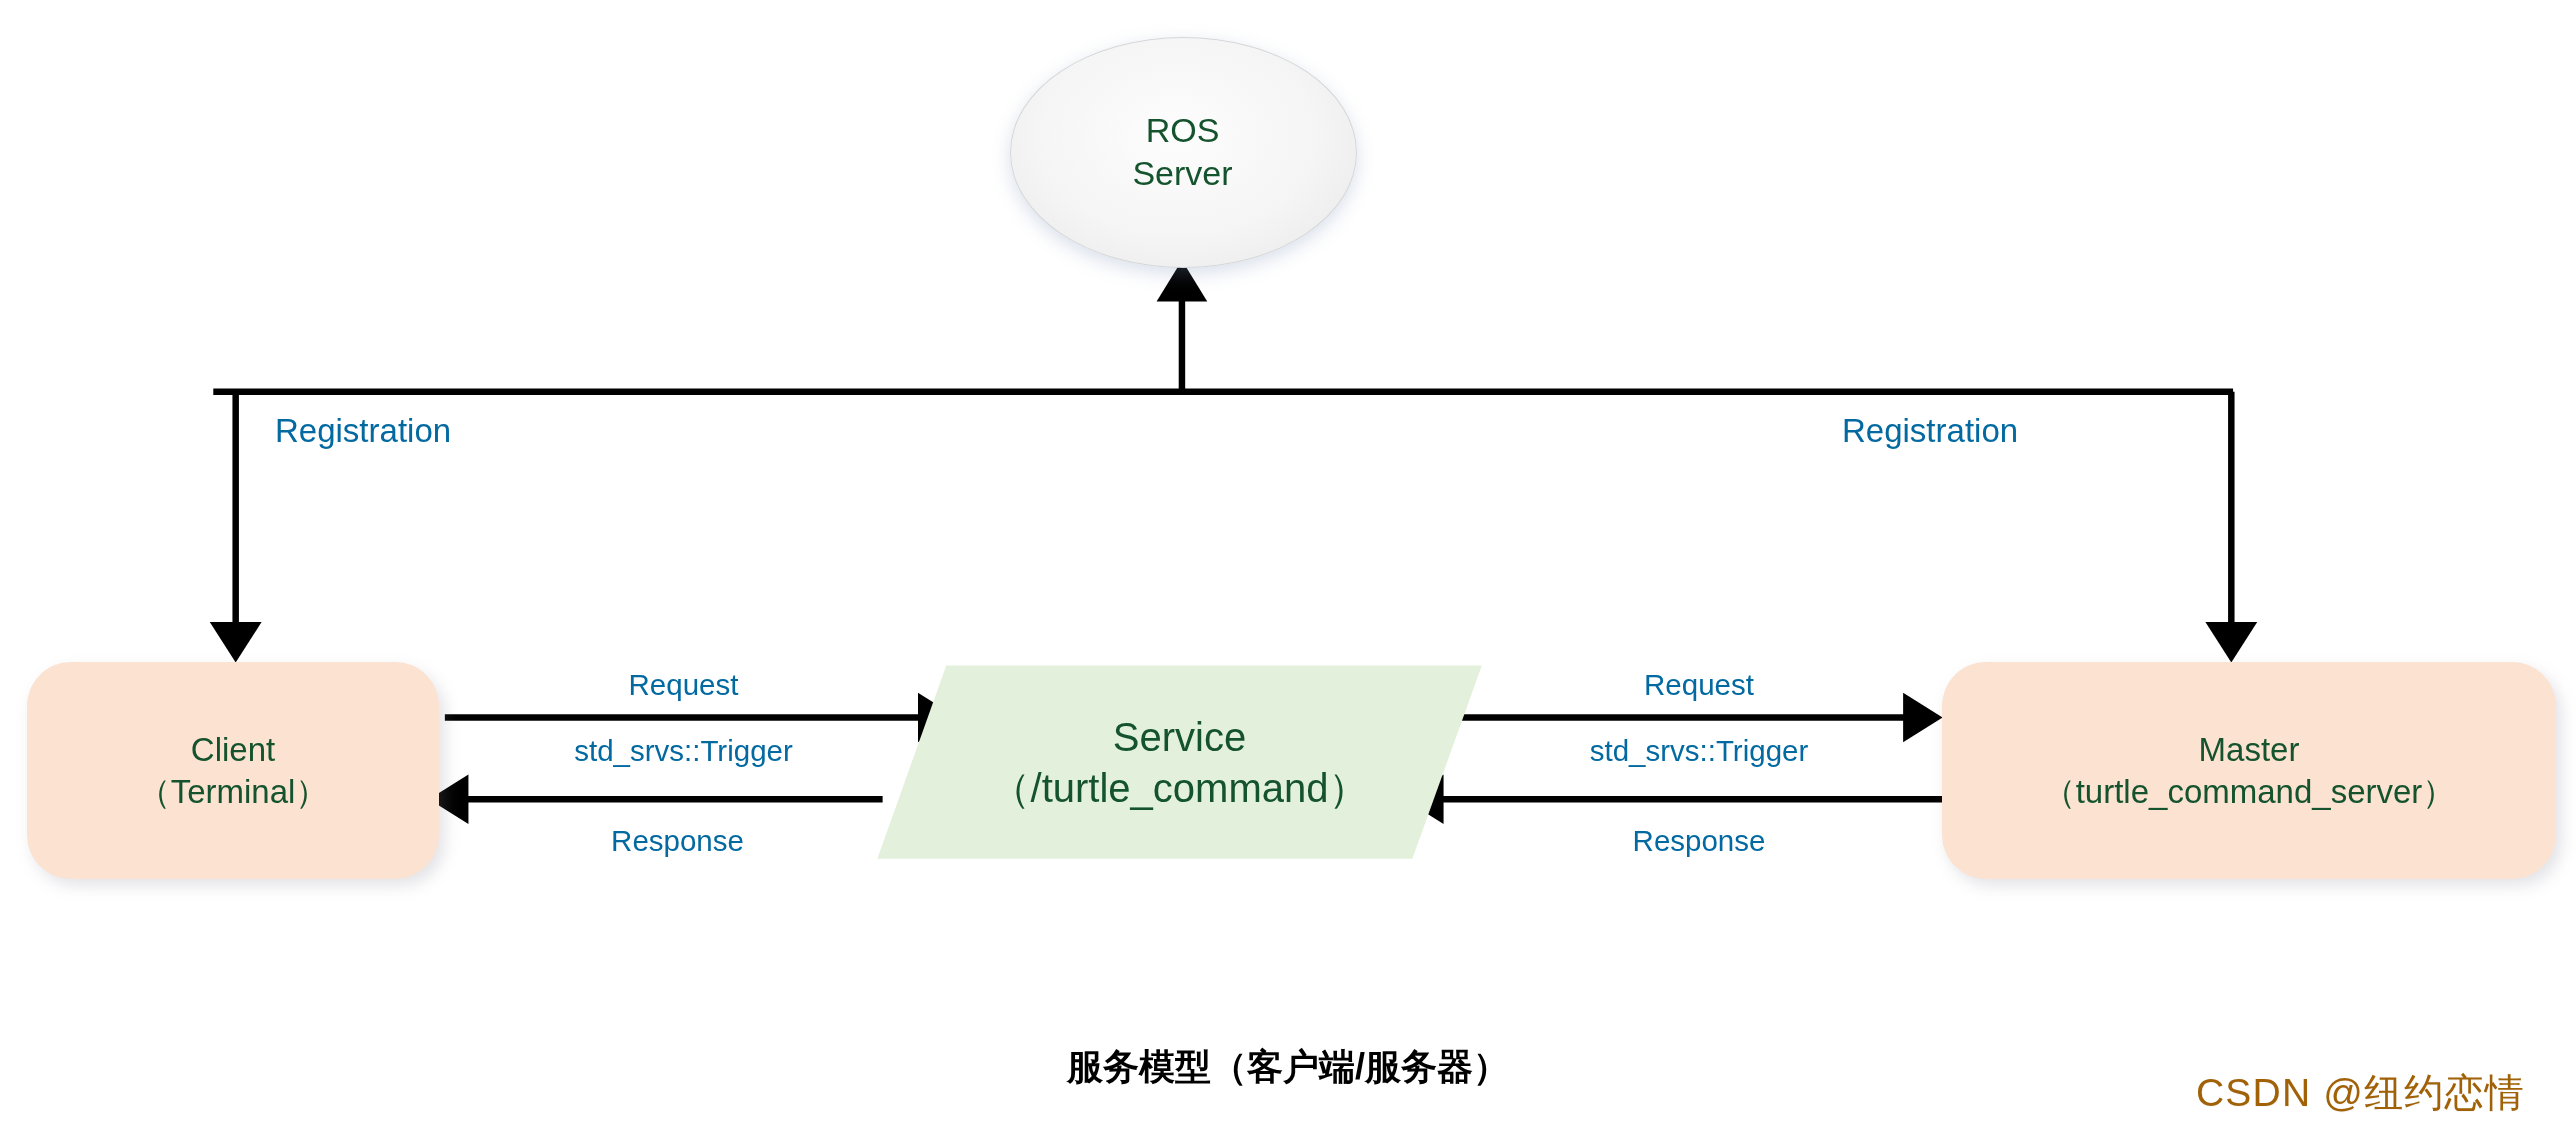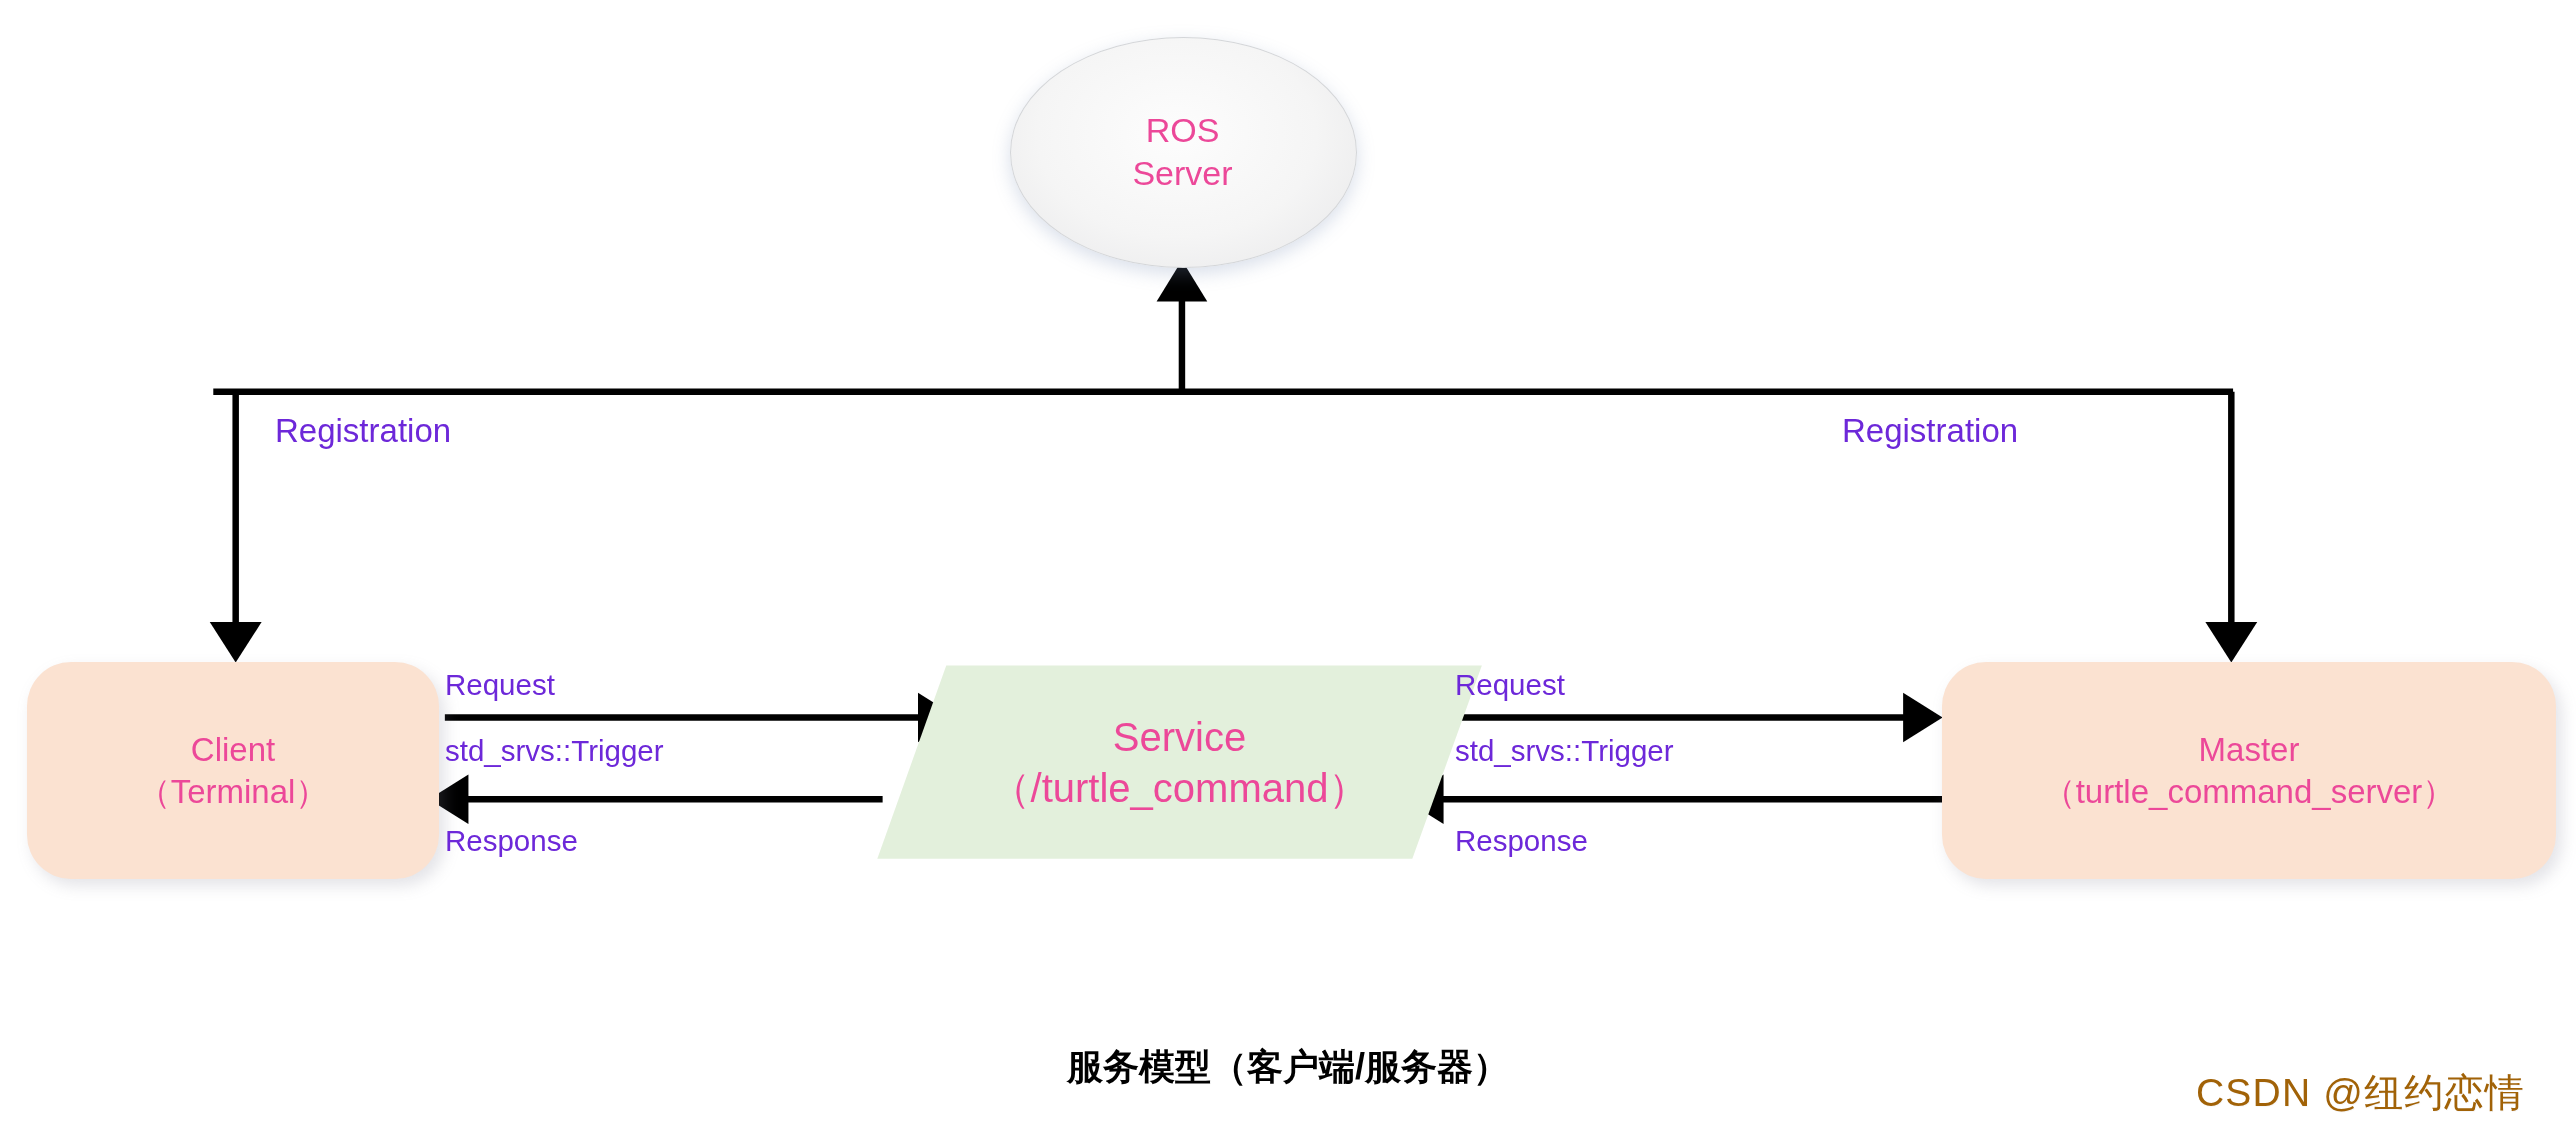--- a/index.html
+++ b/index.html
@@ -34,41 +34,42 @@
     border-radius: 44px;
     box-shadow: 5.9px 7px 15.3px rgba(130,130,150,0.22);
   }
   .node-label {
     position: absolute;
     display: flex;
     flex-direction: column;
     align-items: center;
     justify-content: center;
     text-align: center;
-    color: #ec4899;
+    color: #14532d;
     line-height: 1.26;
     white-space: nowrap;
     pointer-events: none;
   }
   .node-label .l1 { display: block; }
   .node-label .l2 { display: block; }
 
   
   .ellipse-node {
     border-radius: 50%;
     background: radial-gradient(ellipse at 48% 42%, #fdfdfd 0%, #f5f5f5 55%, #ececed 82%, #e4e5e7 100%);
     border: 1.2px solid #d4d6d9;
     box-shadow: 0 5.9px 17.7px rgba(120,140,180,0.28);
   }
 
   
   .edge-text {
     position: absolute;
-    color: #6d28d9;
+    color: #0369a1;
     white-space: nowrap;
+    text-align: center;
     pointer-events: none;
   }
 
   
   .caption {
     position: absolute;
     color: #000000;
     font-weight: bold;
     white-space: nowrap;
     text-align: center;

